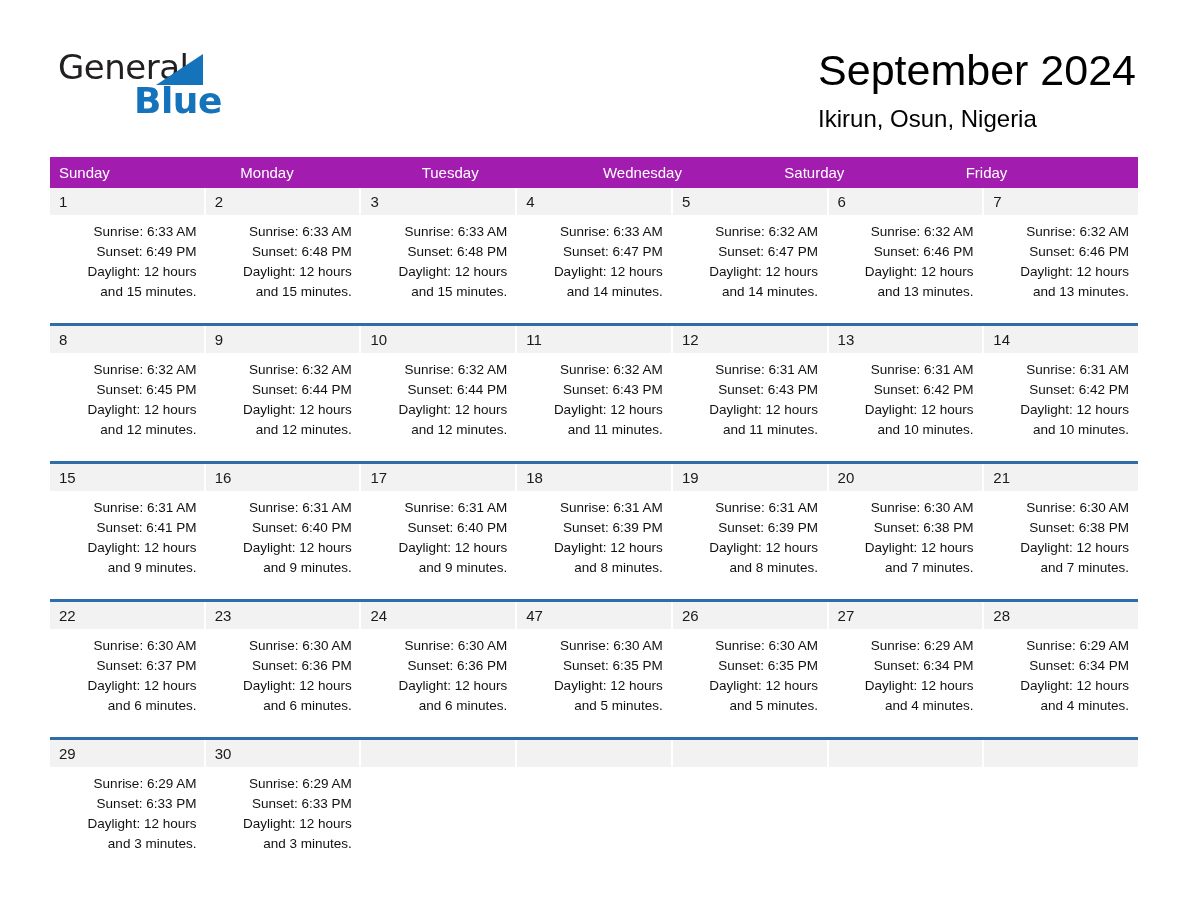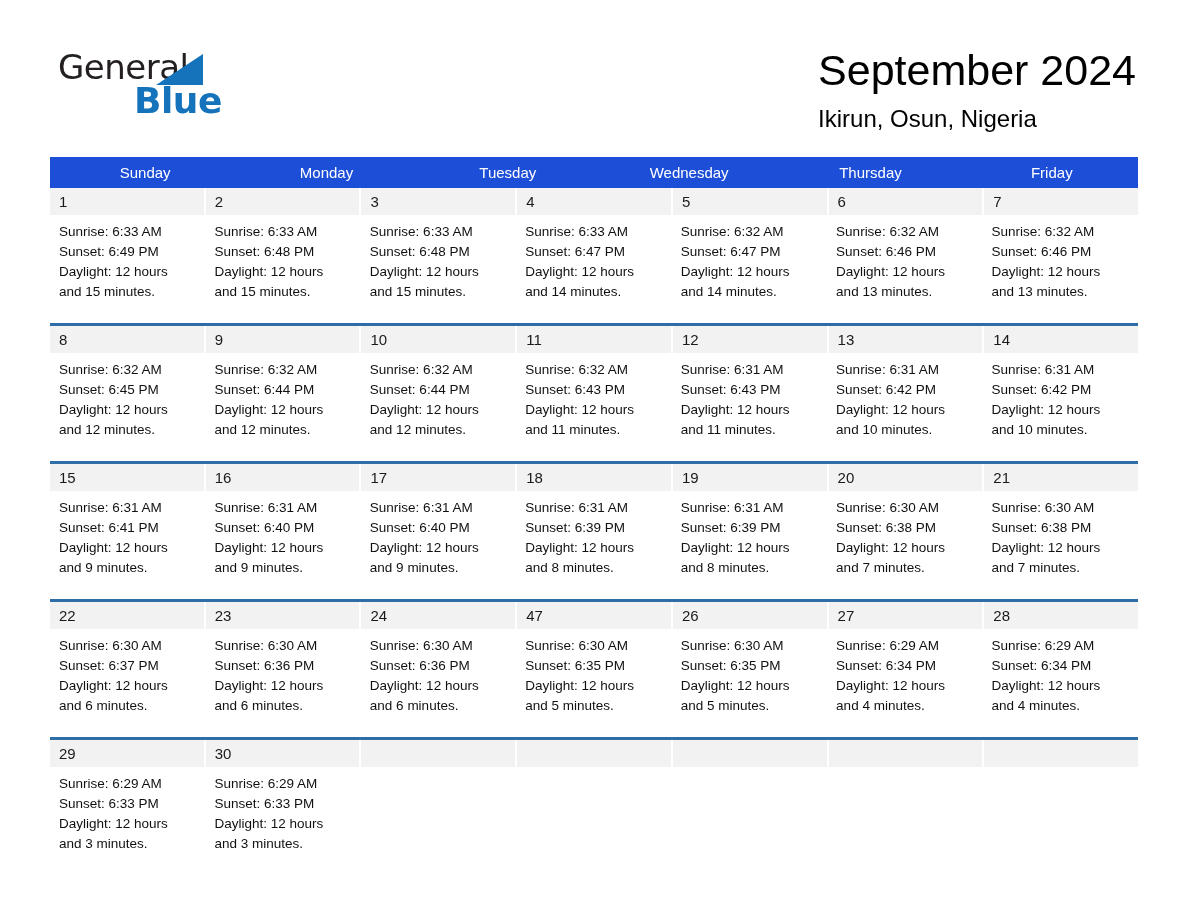--- a/index.html
+++ b/index.html
@@ -93,23 +93,22 @@
   
   .calendar {
     position: absolute;
     left: 50px;
     top: 157px;
     width: 1088px;
   }
 
   .weekday-row {
     display: flex;
-    background: #1d4ed8;
+    background: #a21caf;
     height: 31px;
-    text-align: center;
   }
   .weekday-cell {
     flex: 1 1 0;
     color: #ffffff;
     font-size: 15px;
     line-height: 31px;
     padding-left: 9px;
     box-sizing: border-box;
     white-space: nowrap;
   }
@@ -144,20 +143,21 @@
     height: 108px;
     background: #ffffff;
   }
   .info-cell {
     flex: 1 1 0;
     box-sizing: border-box;
     padding: 7px 9px 16px 9px;
     font-size: 13.5px;
     line-height: 20px;
     color: #111111;
+    text-align: right;
   }
   .info-line { white-space: nowrap; }
 </style>
 </head>
 <body>
 
 <div class="page">
 
   <div class="header">
 
@@ -176,21 +176,21 @@
 
   </div>
 
   <div class="calendar">
 
     <div class="weekday-row">
       <div class="weekday-cell">Sunday</div>
       <div class="weekday-cell">Monday</div>
       <div class="weekday-cell">Tuesday</div>
       <div class="weekday-cell">Wednesday</div>
-      <div class="weekday-cell">Thursday</div>
+      <div class="weekday-cell">Saturday</div>
       <div class="weekday-cell">Friday</div>
     </div>
 
     <div class="week first">
 
       <div class="date-strip">
         <div class="date-cell">1</div>
         <div class="date-cell">2</div>
         <div class="date-cell">3</div>
         <div class="date-cell">4</div>

